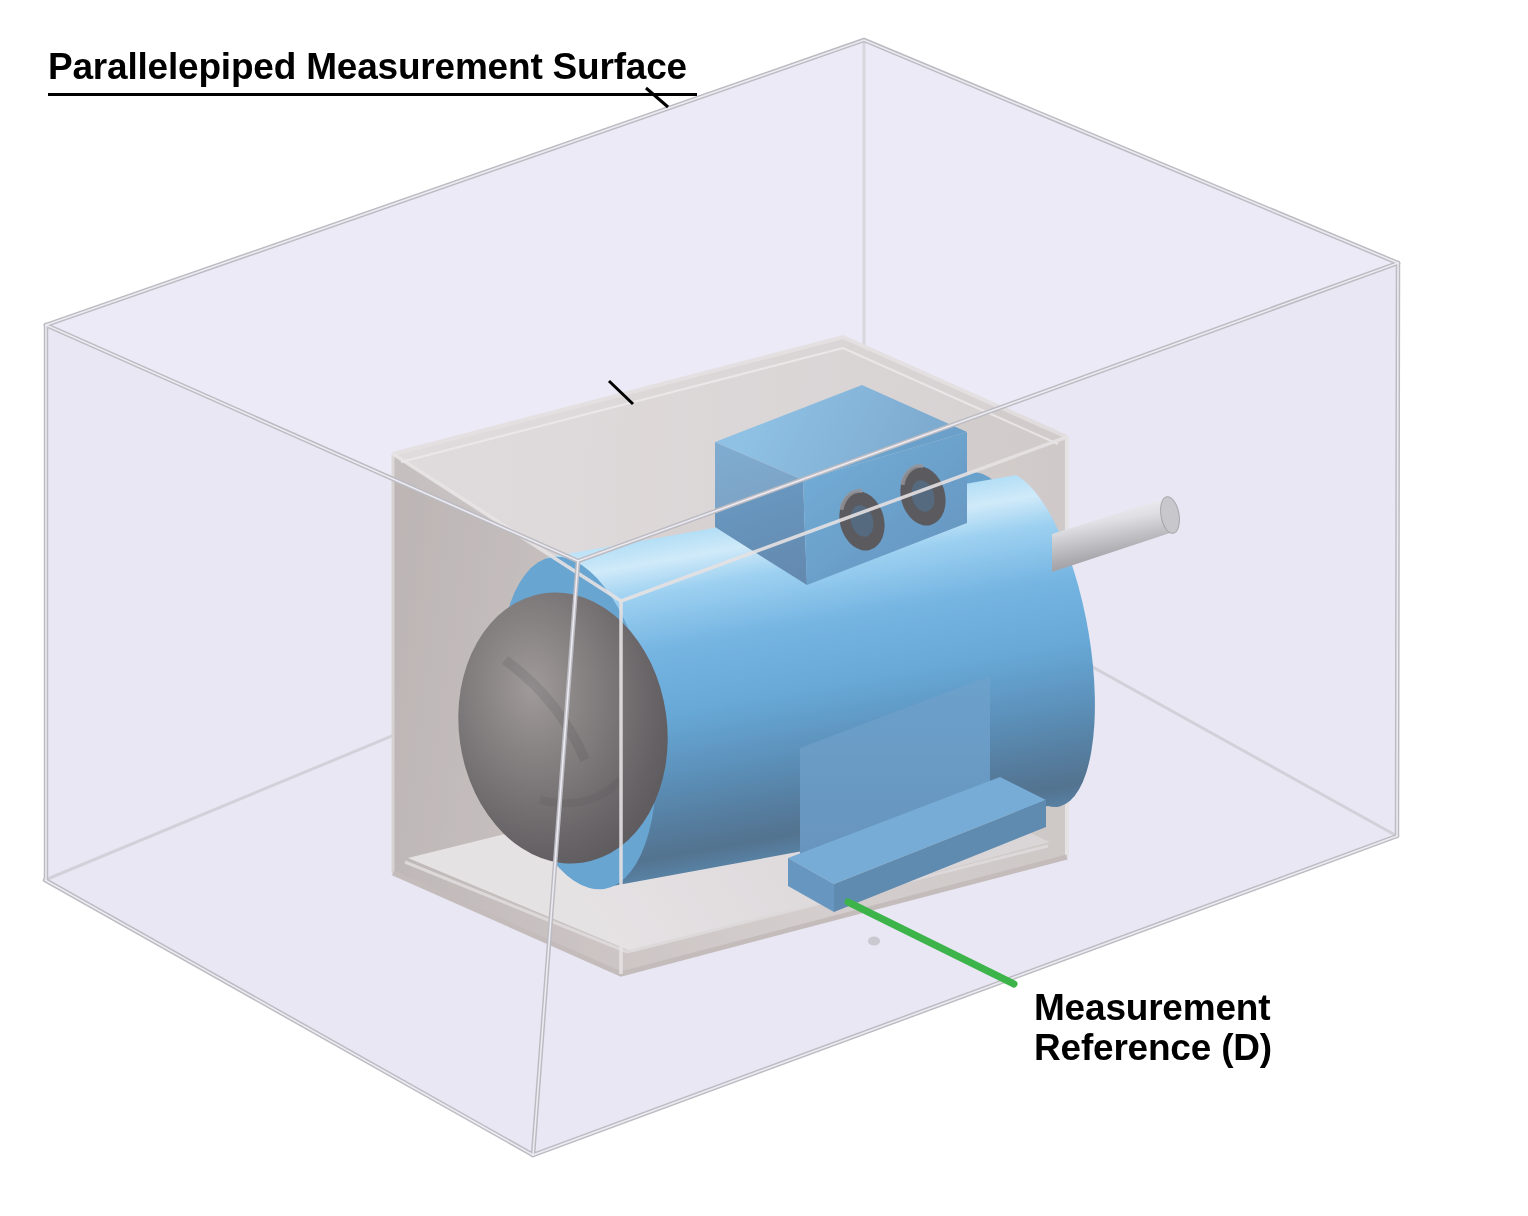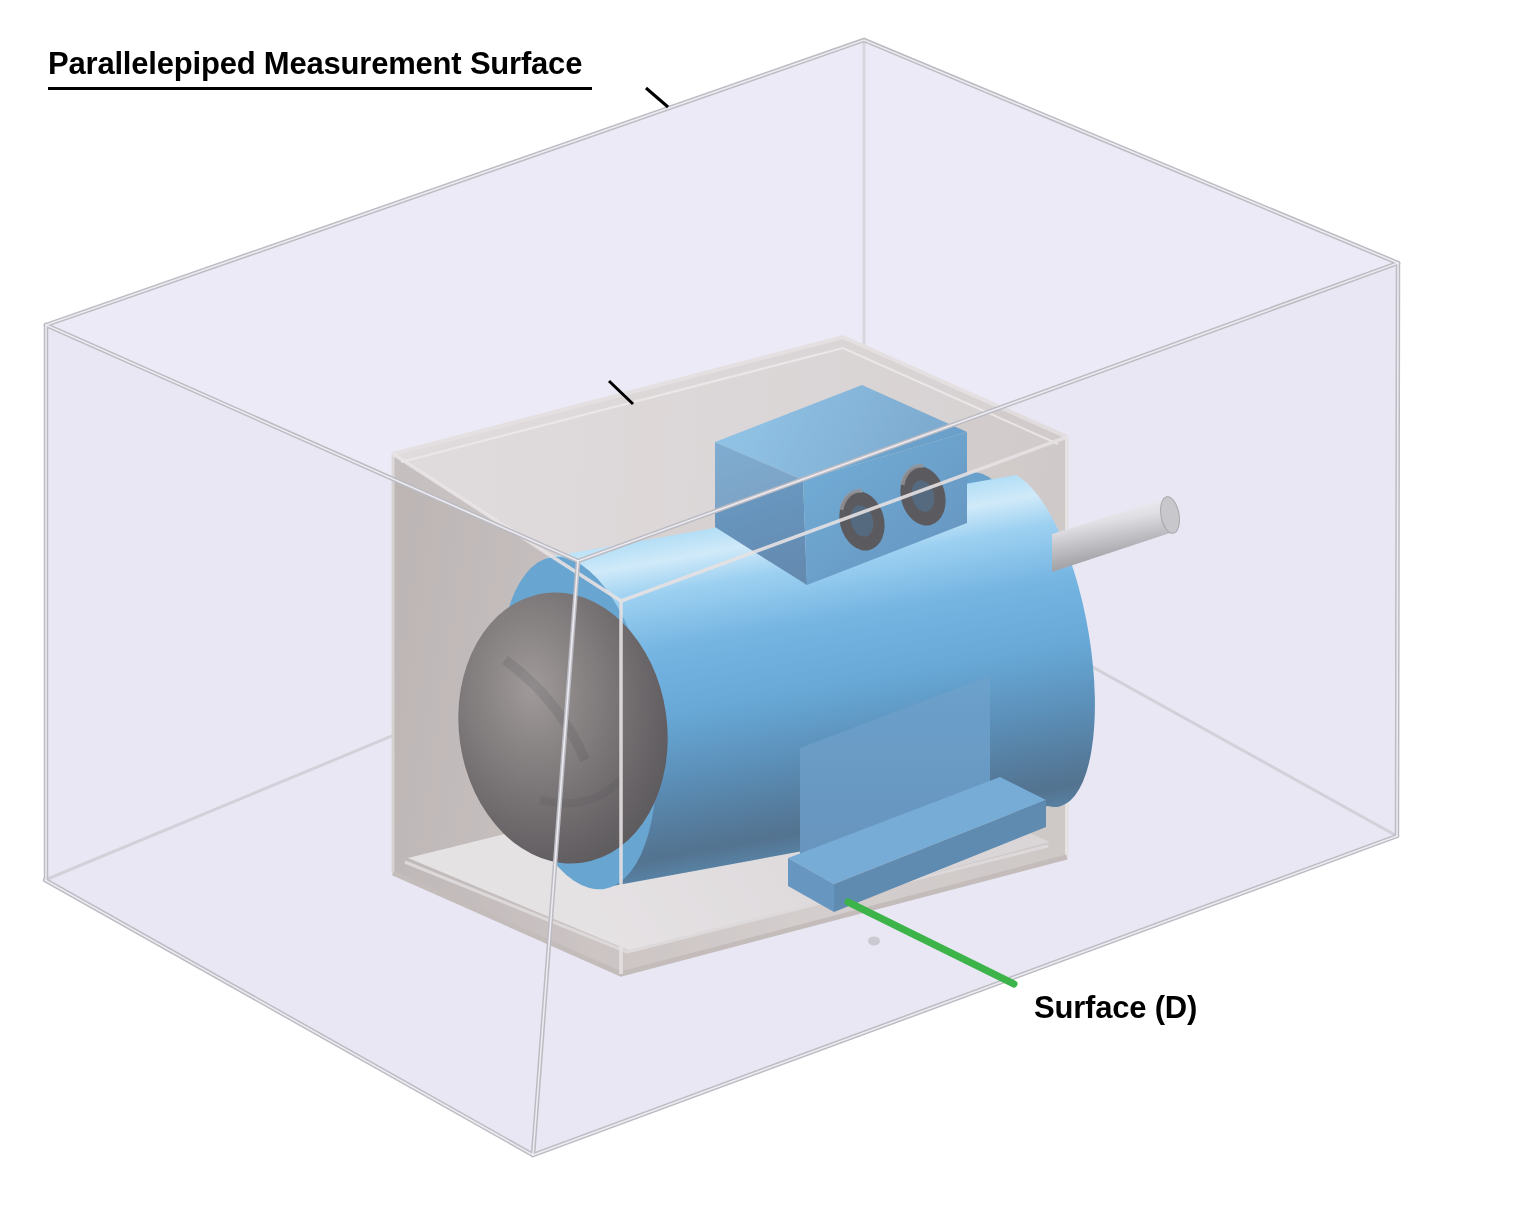--- a/index.html
+++ b/index.html
@@ -1,19 +1,19 @@
 <!DOCTYPE html>
 <html style="--label-color: #000000; --surface-face: #e9e8f4; --surface-tint: rgba(233,231,245,0.32); --surface-top-tint: rgba(238,237,248,0.42); --surface-edge: #bcbbc1; --edge-core: #eceaf2; --hidden-edge: #c8c8cc; --surface-frontline: rgba(240,239,245,0.95); --refbox-rim-light: #ddd8d1; --refbox-rim-core: #e9e4de; --refbox-rim-dark: #b2a9a0; --refbox-rim-inner: #d8d3cd; --refbox-edge-left: #cfc9c2; --refbox-edge-right: #e4e0da; --refbox-frontline: rgba(228,223,217,0.9); --motor-blue-dark: #2a72a8; --motor-blue-deep: #1f608f; --flange-top: #4191c7; --cowl-blue: #2b86bf; --endcap-blue: #2a80b8; --ring-black: #191919; --ring-hole: #0f3048; --green: #3cb44a; --dot: #c9c9cf;"><head>
 <meta charset="utf-8">
 <style>
   html,body{margin:0;padding:0;background:#ffffff;}
   .stage{position:relative;width:1528px;height:1216px;overflow:hidden;background:#fff;
          font-family:"Liberation Sans","DejaVu Sans",sans-serif;}
   .stage svg{position:absolute;left:0;top:0;}
-  .lbl{position:absolute;font-weight:bold;font-size:31px;color:var(--label-color,#000);
+  .lbl{position:absolute;font-weight:bold;font-size:37px;color:var(--label-color,#000);
        letter-spacing:-0.2px;white-space:nowrap;}
   .lbl.underlined{border-bottom:3.5px solid var(--label-color,#000);padding:0 10px 5px 0;}
   .lbl .line{display:block;line-height:40px;}
   
   .surface-face{fill:var(--surface-face);}
   .surface-tint{fill:var(--surface-tint);}
   .surface-top-tint{fill:var(--surface-top-tint);}
   .edge1{stroke:var(--surface-edge);stroke-width:4.5;fill:none;stroke-linecap:round;}
   .edge2{stroke:var(--edge-core);stroke-width:1.6;fill:none;stroke-linecap:round;}
   .hidden-edge{stroke:var(--hidden-edge);stroke-width:3;fill:none;}
@@ -189,16 +189,17 @@
   <g>
     <line class="leader" x1="646" y1="88" x2="668" y2="107"></line>
     <line class="leader" x1="609" y1="381" x2="633" y2="404"></line>
   </g>
 </svg>
 
 <div class="lbl underlined" style="left:48px;top:46px;">Parallelepiped Measurement Surface</div>
 
 
 <div class="lbl" style="left:1034px;top:988px;">
-  <span class="line">Surface (D)</span>
+  <span class="line">Measurement</span>
+  <span class="line">Reference (D)</span>
 </div>
 
 </div>
 
 </body></html>

